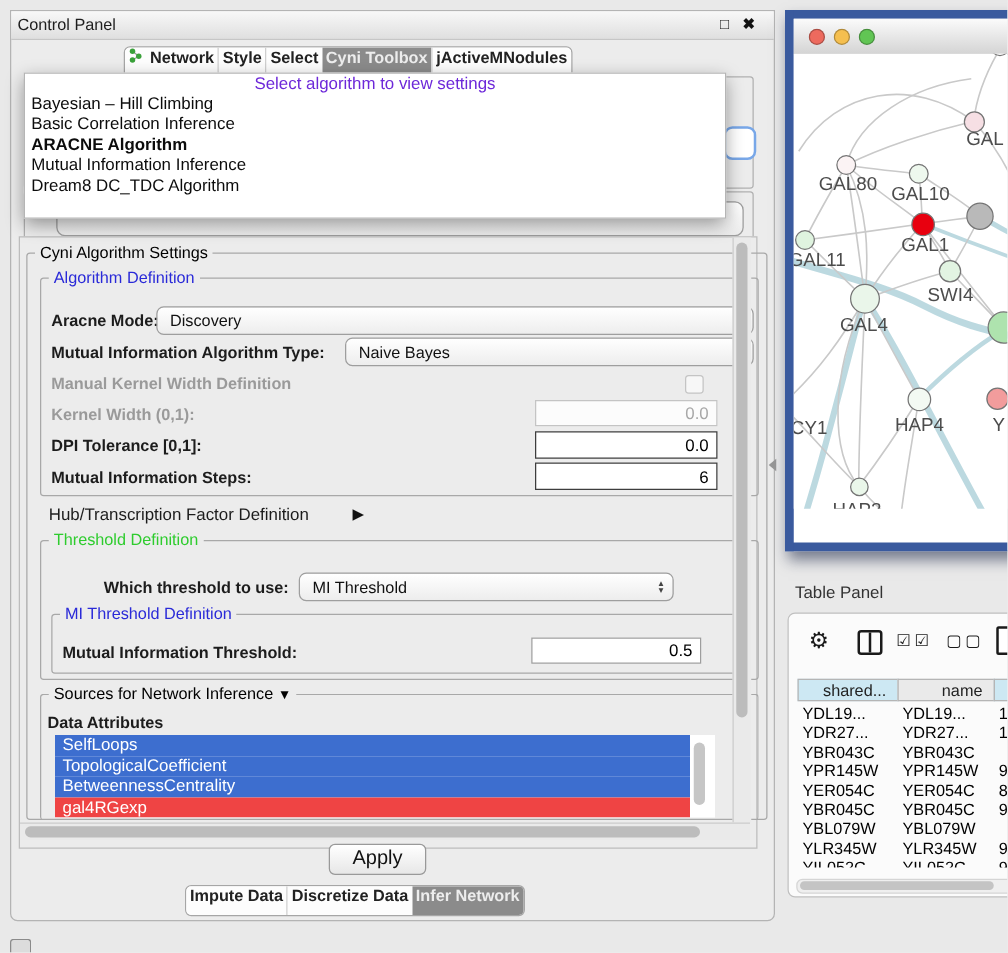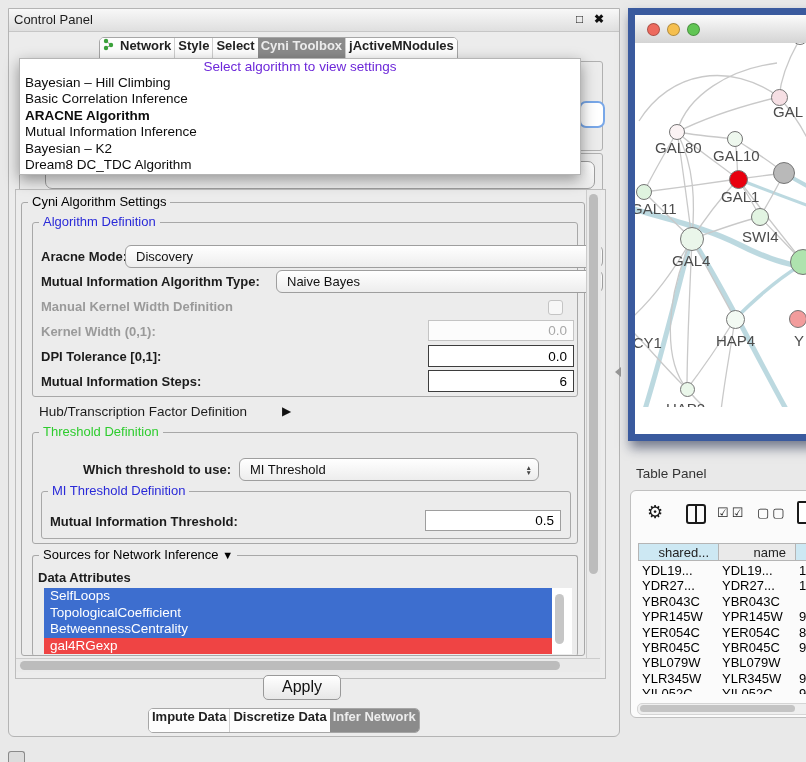--- a/index.html
+++ b/index.html
@@ -21,21 +21,21 @@
   .frag-group{border:1px solid #b0b0b0;border-radius:3px;background:#ececec;}
   .frag-combo-blue{border:2px solid #78a7e8;border-radius:7px;background:#fff;}
   .frag-combo{border:1px solid #9e9e9e;border-radius:7px;background:linear-gradient(#ffffff,#ececec);}
   
   #algo-popup{left:10px;top:49px;width:560px;height:115px;background:#ffffff;border:1px solid #b5b5b5;box-shadow:0 5px 14px rgba(0,0,0,.4);z-index:50;}
   .popup-prompt{height:16px;line-height:16px;text-align:center;color:#6d28d9;font-size:13.5px;}
   .popup-item{height:16.4px;line-height:16.4px;padding-left:5px;font-size:13.5px;color:#0c0c0c;white-space:nowrap;}
   .popup-item.bold{font-weight:bold;}
   
   #settings-outer{left:6px;top:180px;width:591px;height:490px;border:1px solid #bdbdbd;background:#ececec;box-sizing:border-box;}
-  .group{position:absolute;border:1px solid #a8a8a8;border-radius:3px;}
+  .group{position:absolute;border:1px solid #a8a8a8;border-radius:3px;padding-left:29px;}
   .legend{position:absolute;top:-9px;left:6px;background:#ececec;padding:0 4px;font-size:13px;white-space:nowrap;}
   .legend.blue{color:#2a2ad8;}
   .legend.green{color:#2ecc2e;}
   .flabel{position:absolute;font-size:13px;font-weight:bold;color:#1c1c1c;white-space:nowrap;}
   .flabel.dis{color:#9a9a9a;}
   .combo{position:absolute;display:flex;align-items:center;border:1px solid #9e9e9e;border-radius:6px;background:linear-gradient(#ffffff,#ededed);font-size:13px;color:#111;padding:0 6px 0 10px;box-sizing:border-box;}
   .spin{margin-left:auto;display:flex;flex-direction:column;align-items:center;font-size:6.5px;line-height:5px;color:#444;}
   .num{position:absolute;border:1px solid #9e9e9e;background:#fff;text-align:right;font-size:13.5px;font-family:"Liberation Sans",sans-serif;padding:0 6px;box-sizing:border-box;color:#000;}
   .num.strong{border:1.5px solid #3d3d3d;}
   .num.dis{border:1px solid #c4c4c4;color:#a8a8a8;background:#fcfcfc;}
@@ -116,21 +116,20 @@
     <div class="abs frag-combo-blue" style="left:570px;top:92px;width:22px;height:23px;"></div>
     <div class="abs frag-group" style="left:10px;top:144px;width:582px;height:44px;"></div>
     <div class="abs frag-combo" style="left:36px;top:152px;width:548px;height:26px;"></div>
 
     <div id="algo-popup" class="abs">
       <div class="popup-prompt">Select algorithm to view settings</div>
       <div class="popup-item">Bayesian – Hill Climbing</div>
       <div class="popup-item">Basic Correlation Inference</div>
       <div class="popup-item bold">ARACNE Algorithm</div>
       <div class="popup-item">Mutual Information Inference</div>
-      <div class="popup-item">Bayesian – K2</div>
       <div class="popup-item">Dream8 DC_TDC Algorithm</div>
     </div>
 
     <div id="settings-outer" class="abs">
 
       <div class="group" style="left:5px;top:12px;width:562px;height:452px;">
         <span class="legend">Cyni Algorithm Settings</span>
 
         <div class="group" style="left:10px;top:19px;width:544px;height:173px;">
           <span class="legend blue">Algorithm Definition</span>

